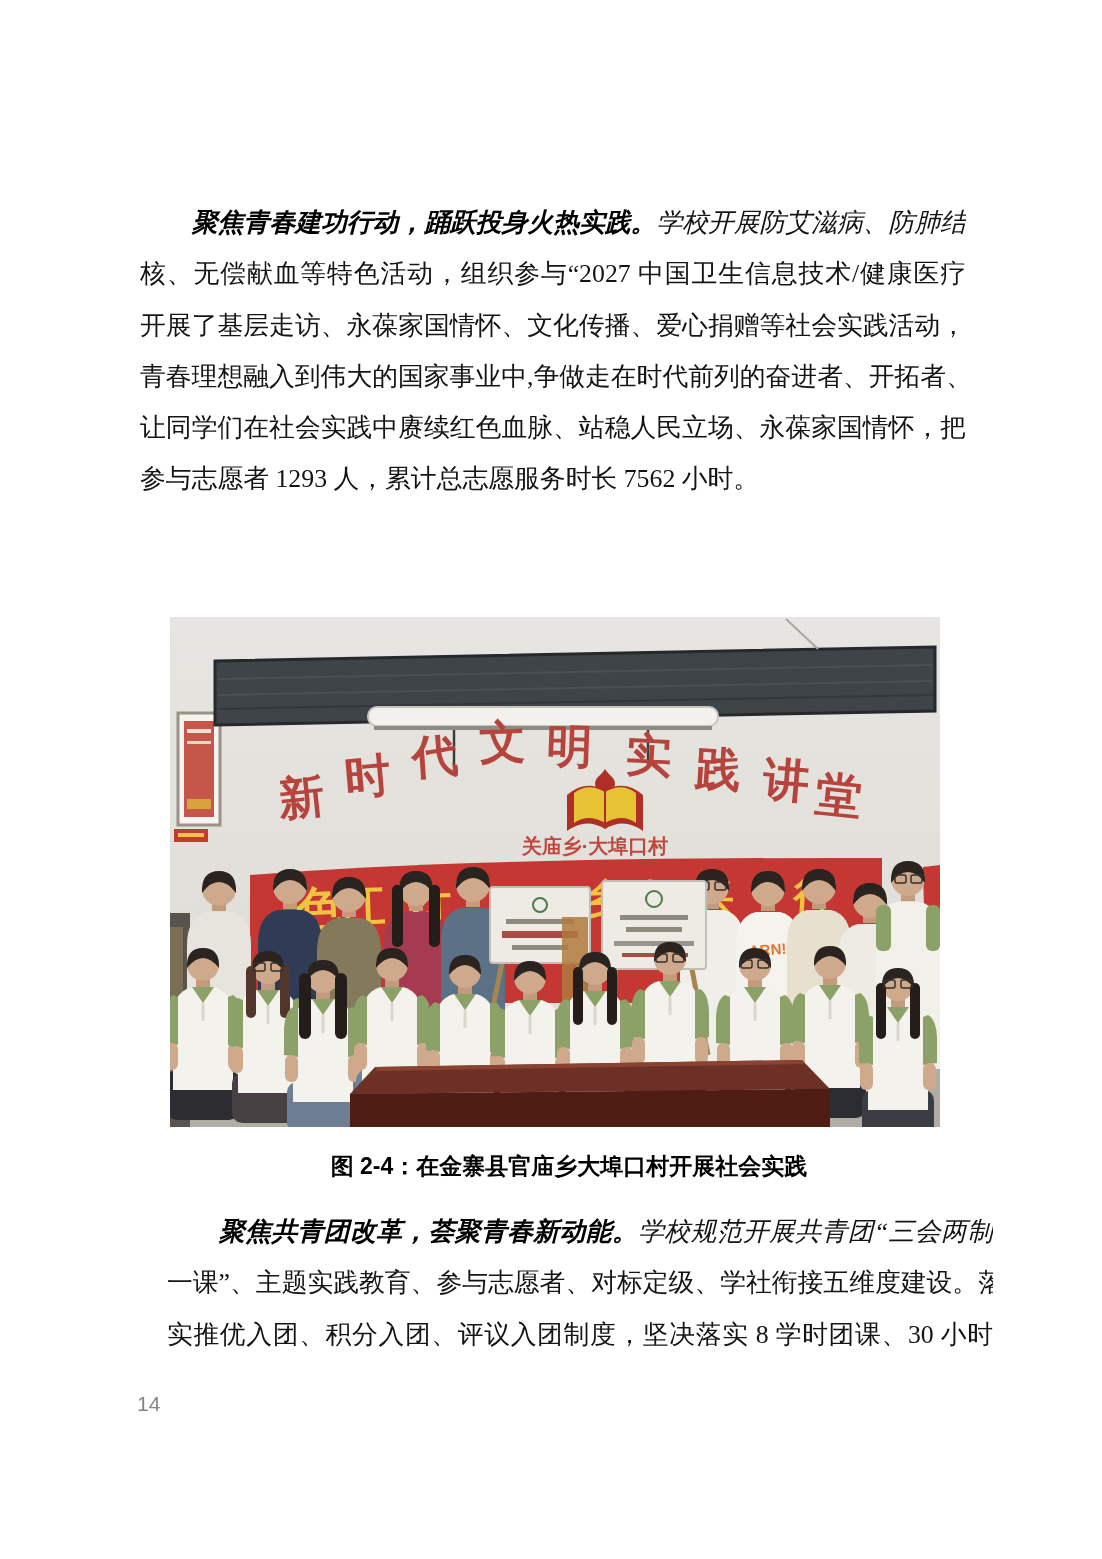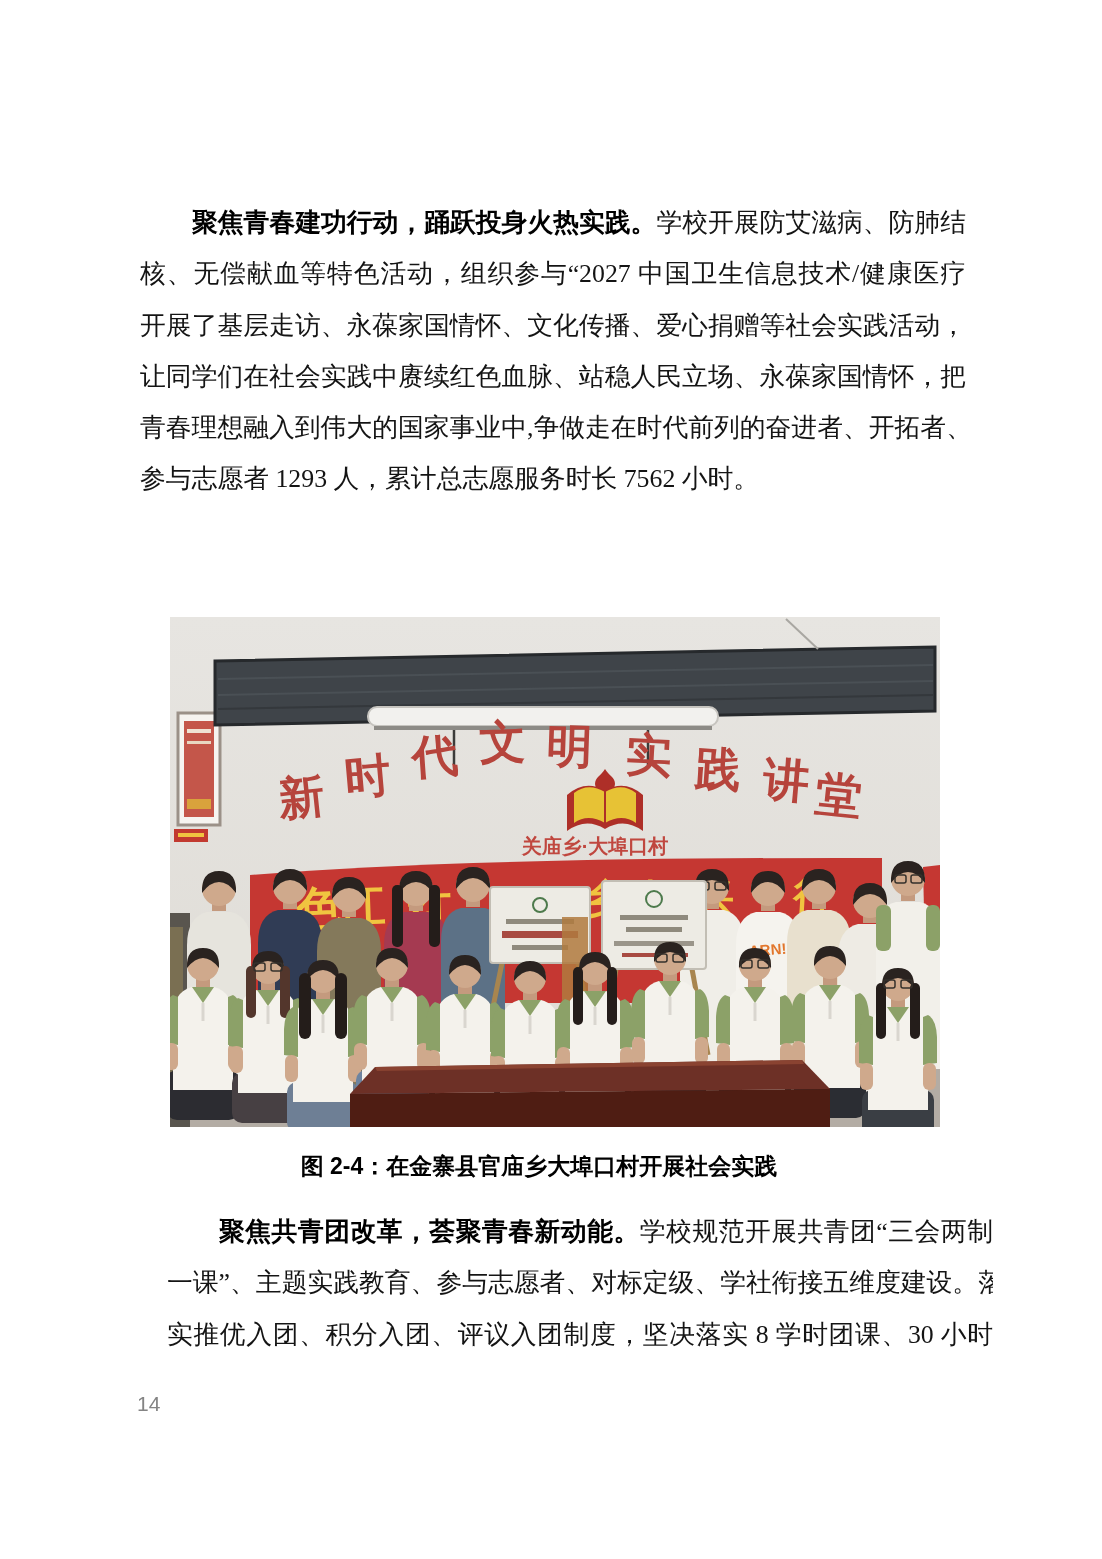--- a/index.html
+++ b/index.html
@@ -4,43 +4,43 @@
 <style>
   html,body{margin:0;padding:0;background:#ffffff;}
   .sheet{position:relative;width:1102px;height:1559px;background:#ffffff;overflow:hidden;
          font-family:"Liberation Serif",serif;color:#141414;}
   .para{position:absolute;left:140px;width:826px;}
   .p1{top:197px;}
   .p2{top:1206px;margin-left:27px;}
   .line{height:51.3px;line-height:51.3px;font-size:25.8px;
         text-align:justify;text-justify:inter-character;white-space:nowrap;overflow:hidden;}
   .full{text-align-last:justify;}
-  .indent{text-indent:52px;}
+  .indent{text-indent:52px;font-style:italic;}
   .lead{font-family:"Liberation Sans",sans-serif;font-weight:700;color:#000;}
-  .caption{position:absolute;left:126px;width:826px;top:1146px;height:40px;line-height:40px;
+  .caption{position:absolute;left:156px;width:826px;top:1146px;height:40px;line-height:40px;
            text-align:center;font-family:"Liberation Sans",sans-serif;font-weight:700;
            font-size:23px;color:#000;}
   .photo{position:absolute;left:170px;top:617px;width:770px;height:510px;}
   .photo svg{display:block;}
   .pagenum{position:absolute;left:137px;top:1392px;font-family:"Liberation Sans",sans-serif;
            font-size:21px;color:#848484;}
   .slogan{font-family:"Liberation Serif",serif;font-weight:700;font-size:46px;fill:#b6443c;}
   .byell{font-family:"Liberation Sans",sans-serif;font-weight:700;fill:#f0c440;}
 </style>
 </head>
 <body>
 
 <div class="sheet">
 
   <div class="para p1">
     <div class="line full indent"><span class="lead">聚焦青春建功行动，踊跃投身火热实践。</span><span>学校开展防艾滋病、防肺结</span></div>
     <div class="line full"><span>核、无偿献血等特色活动，组织参与“2027 中国卫生信息技术/健康医疗</span></div>
     <div class="line full"><span>开展了基层走访、永葆家国情怀、文化传播、爱心捐赠等社会实践活动，</span></div>
+    <div class="line full"><span>青春理想融入到伟大的国家事业中,争做走在时代前列的奋进者、开拓者、</span></div>
     <div class="line full"><span>让同学们在社会实践中赓续红色血脉、站稳人民立场、永葆家国情怀，把</span></div>
-    <div class="line full"><span>青春理想融入到伟大的国家事业中,争做走在时代前列的奋进者、开拓者、</span></div>
     <div class="line"><span>参与志愿者 1293 人，累计总志愿服务时长 7562 小时。</span></div>
   </div>
 
   <div class="photo">
     <svg width="770" height="510" viewBox="0 0 770 510">
       <defs>
         <linearGradient id="wallg" x1="0" y1="0" x2="0" y2="1">
           <stop offset="0" stop-color="#e7e5e1"></stop>
             <stop offset="1" stop-color="#dedbd5"></stop>
         </linearGradient>

